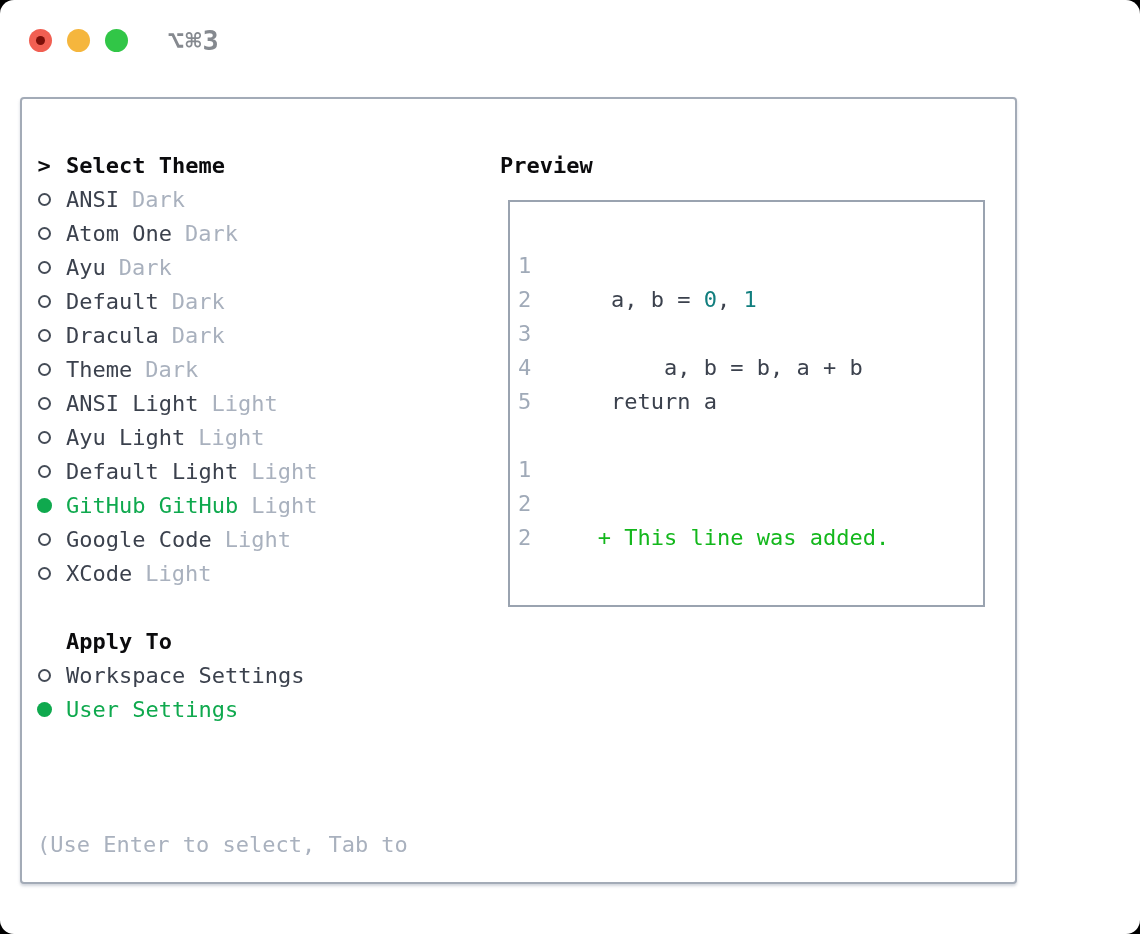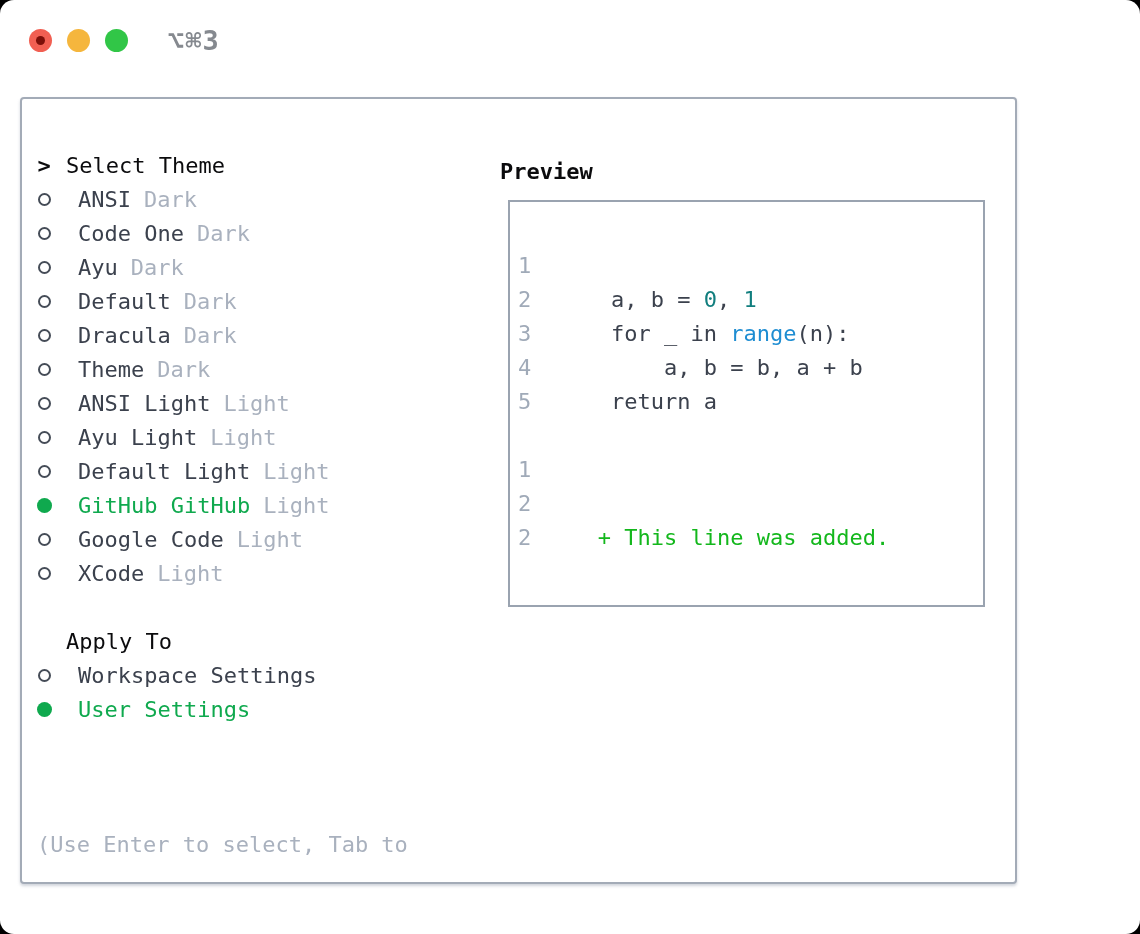--- a/index.html
+++ b/index.html
@@ -23,30 +23,30 @@
          box-shadow:0 2px 3px rgba(150,160,175,.45);}
 
   
   .left-col{position:absolute;left:0;top:49px;width:470px;font-size:22px;color:var(--text-dark);}
   .row{display:flex;align-items:center;height:34px;padding-left:13px;white-space:pre;}
   .bullet{width:18px;height:34px;display:flex;align-items:center;justify-content:center;
           margin-right:13px;flex-shrink:0;}
   .radio{width:13px;height:13px;border:2px solid #454c57;border-radius:50%;box-sizing:border-box;}
   .radio.on{width:15px;height:15px;border:none;background:var(--accent-green);}
   .cursor{font-weight:bold;color:var(--ink);}
-  .hdr{font-weight:normal;color:var(--ink);}
-  .hdr2{color:var(--ink);}
-  .item-name{color:var(--text-dark);margin-left:12px;}
+  .hdr{font-weight:bold;color:var(--ink);}
+  .hdr2{color:var(--ink);font-weight:bold;}
+  .item-name{color:var(--text-dark);}
   .row.selected .item-name{color:var(--accent-green);}
   .variant{color:var(--muted);margin-left:13px;}
   .spacer{height:34px;}
   .hint{padding-left:15px;color:var(--muted);line-height:34px;white-space:pre;}
 
   
-  .preview-title{position:absolute;left:478px;top:55px;height:34px;display:flex;align-items:center;
+  .preview-title{position:absolute;left:478px;top:49px;height:34px;display:flex;align-items:center;
                  font-size:22px;font-weight:bold;color:var(--ink);}
   .preview-box{position:absolute;left:486px;top:101px;width:477px;height:407px;box-sizing:border-box;
                border:2px solid var(--box-border);padding:46px 0 0 8px;overflow:hidden;}
   .pline{display:flex;height:34px;align-items:center;font-size:22px;white-space:pre;}
   .ln{width:40px;flex-shrink:0;color:var(--line-number);}
   .ct{color:var(--text-dark);}
   .tok-plain{color:var(--text-dark);}
   .tok-function{color:var(--func-red);}
   .tok-number{color:var(--num-teal);}
   .tok-builtin{color:var(--builtin-blue);}
@@ -70,21 +70,21 @@
 
   <div class="panel">
 
     <div class="left-col">
       <div class="row">
         <span class="bullet cursor">&gt;</span>
         <span class="hdr">Select Theme</span>
       </div>
       <div id="theme-list">
           <div class="row"><span class="bullet"><span class="radio"></span></span><span class="item-name">ANSI</span><span class="variant">Dark</span></div>
-          <div class="row"><span class="bullet"><span class="radio"></span></span><span class="item-name">Code One</span><span class="variant">Dark</span></div>
+          <div class="row"><span class="bullet"><span class="radio"></span></span><span class="item-name">Atom One</span><span class="variant">Dark</span></div>
           <div class="row"><span class="bullet"><span class="radio"></span></span><span class="item-name">Ayu</span><span class="variant">Dark</span></div>
           <div class="row"><span class="bullet"><span class="radio"></span></span><span class="item-name">Default</span><span class="variant">Dark</span></div>
           <div class="row"><span class="bullet"><span class="radio"></span></span><span class="item-name">Dracula</span><span class="variant">Dark</span></div>
           <div class="row"><span class="bullet"><span class="radio"></span></span><span class="item-name">Theme</span><span class="variant">Dark</span></div>
           <div class="row"><span class="bullet"><span class="radio"></span></span><span class="item-name">ANSI Light</span><span class="variant">Light</span></div>
           <div class="row"><span class="bullet"><span class="radio"></span></span><span class="item-name">Ayu Light</span><span class="variant">Light</span></div>
           <div class="row"><span class="bullet"><span class="radio"></span></span><span class="item-name">Default Light</span><span class="variant">Light</span></div>
           <div class="row selected"><span class="bullet"><span class="radio on"></span></span><span class="item-name">GitHub GitHub</span><span class="variant">Light</span></div>
           <div class="row"><span class="bullet"><span class="radio"></span></span><span class="item-name">Google Code</span><span class="variant">Light</span></div>
           <div class="row"><span class="bullet"><span class="radio"></span></span><span class="item-name">XCode</span><span class="variant">Light</span></div>
@@ -103,21 +103,21 @@
         <div>(Use Enter to select, Tab to</div>
         <div>change focus)</div>
       </div>
     </div>
 
     <div class="preview-title">Preview</div>
     <div class="preview-box">
       <div id="code-lines">
           <div class="pline"><span class="ln">1</span></div>
           <div class="pline"><span class="ln">2</span><span class="ct"><span class="tok-plain">    a, b = </span><span class="tok-number">0</span><span class="tok-plain">, </span><span class="tok-number">1</span></span></div>
-          <div class="pline"><span class="ln">3</span><span class="ct"><span class="tok-plain">    for _ in </span><span class="tok-builtin">range</span><span class="tok-plain">(n):</span></span></div>
+          <div class="pline"><span class="ln">3</span></div>
           <div class="pline"><span class="ln">4</span><span class="ct"><span class="tok-plain">        a, b = b, a + b</span></span></div>
           <div class="pline"><span class="ln">5</span><span class="ct"><span class="tok-plain">    return a</span></span></div>
         </div>
       <div class="pline"></div>
       <div id="diff-lines">
           <div class="pline diff-context"><span class="ln">1</span></div>
           <div class="pline diff-deleted"><span class="ln">2</span></div>
           <div class="pline diff-added"><span class="ln">2</span><span class="ct">   + This line was added.</span></div>
         </div>
     </div>

